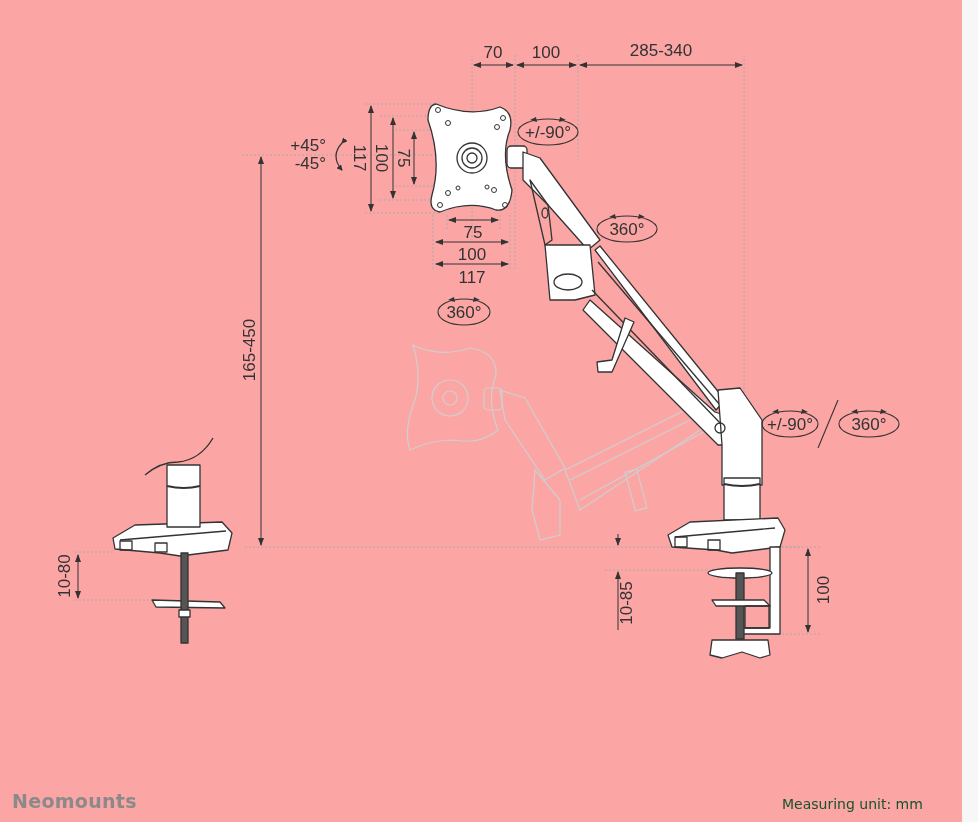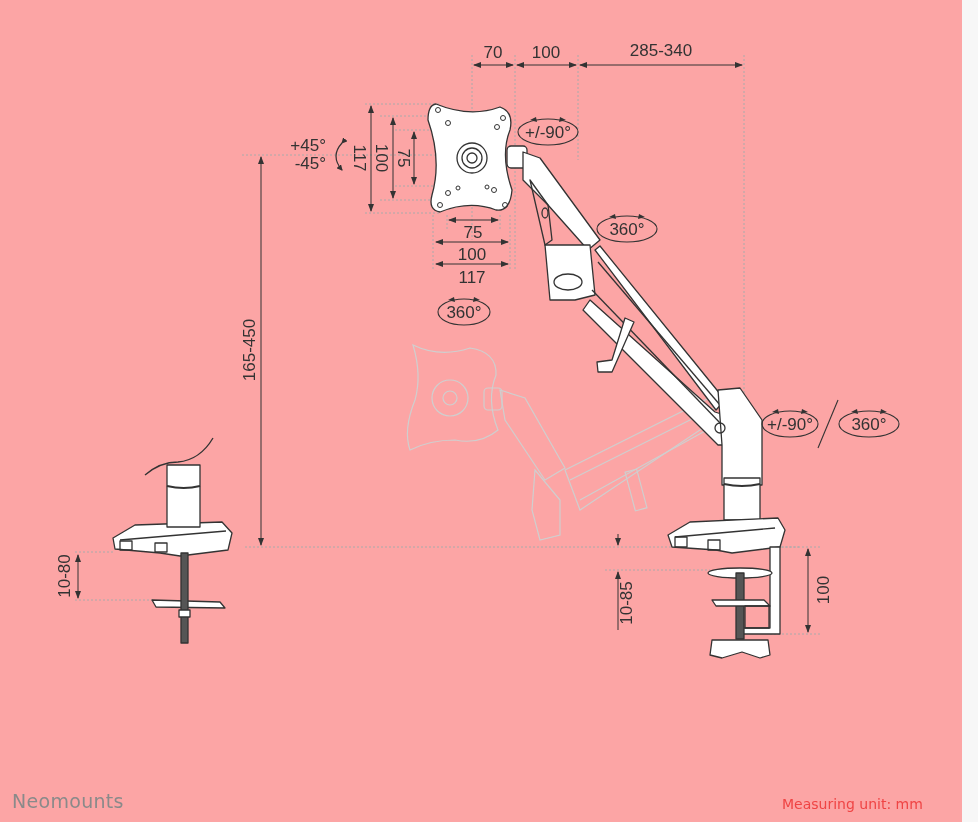--- a/index.html
+++ b/index.html
@@ -3,23 +3,23 @@
   <meta charset="utf-8">
   <style>
     html, body { margin: 0; padding: 0; background: #ffffff; }
     body { width: 978px; height: 822px; position: relative; overflow: hidden;
            font-family: "Liberation Sans", sans-serif; color: #333; }
     .canvas { position: absolute; left: 0; top: 0; width: 962px; height: 822px; background: #fca5a5; }
     .scroll-track { position: absolute; left: 962px; top: 0; width: 16px; height: 822px; background: #f7f7f7; }
     svg { position: absolute; left: 0; top: 0; }
     .dim { font-family: "Liberation Sans", sans-serif; font-size: 17px; fill: #333; }
     .brand { position: absolute; left: 12px; top: 790px; font-family: "DejaVu Sans", sans-serif;
-             font-size: 19px; font-weight: normal; color: #8a8a8a; letter-spacing: 0.3px; }
+             font-size: 19px; font-weight: bold; color: #8a8a8a; letter-spacing: 0.3px; }
     .unit { position: absolute; left: 782px; top: 796px; font-family: "DejaVu Sans", sans-serif;
-            font-size: 14px; color: #ef4444; }
+            font-size: 14px; color: #14532d; }
   </style>
 </head>
 <body>
 
 <div class="canvas">
 <svg width="962" height="822" viewBox="0 0 962 822">
   <defs>
     <marker id="ah" markerWidth="8" markerHeight="8" refX="7" refY="4" orient="auto" markerUnits="userSpaceOnUse">
       <path d="M0,1 L8,4 L0,7 z" fill="#333"></path>
     </marker>

